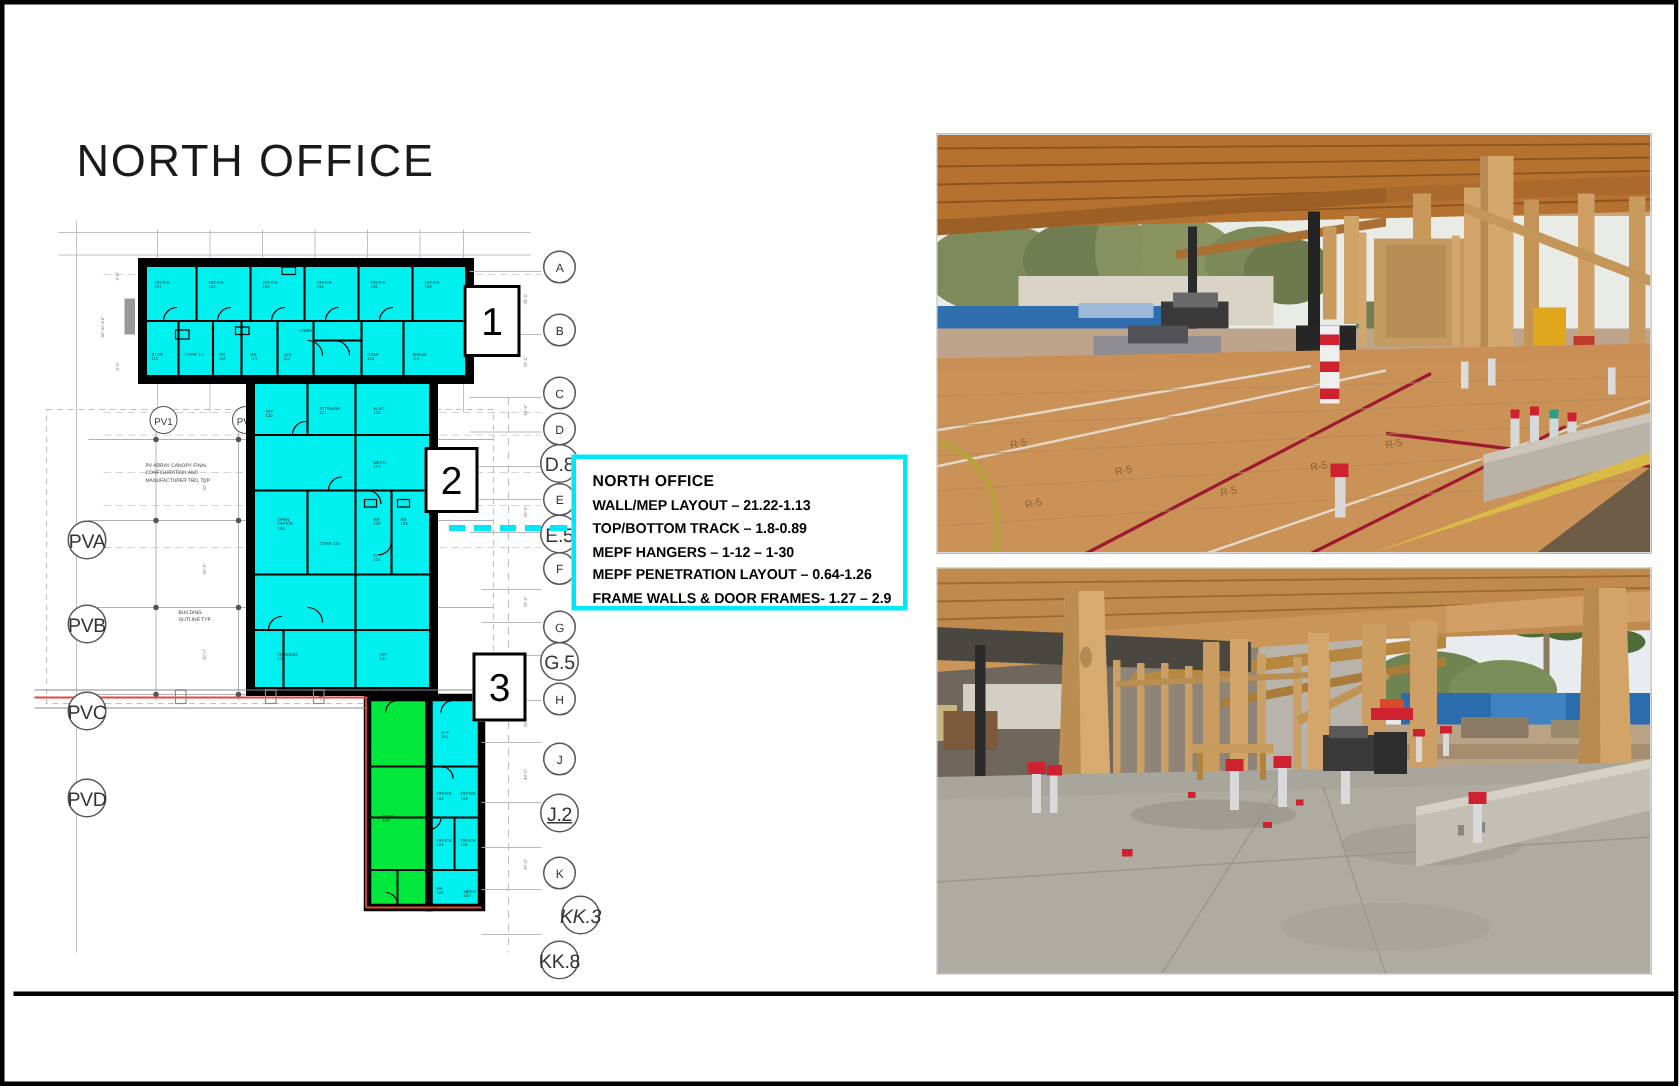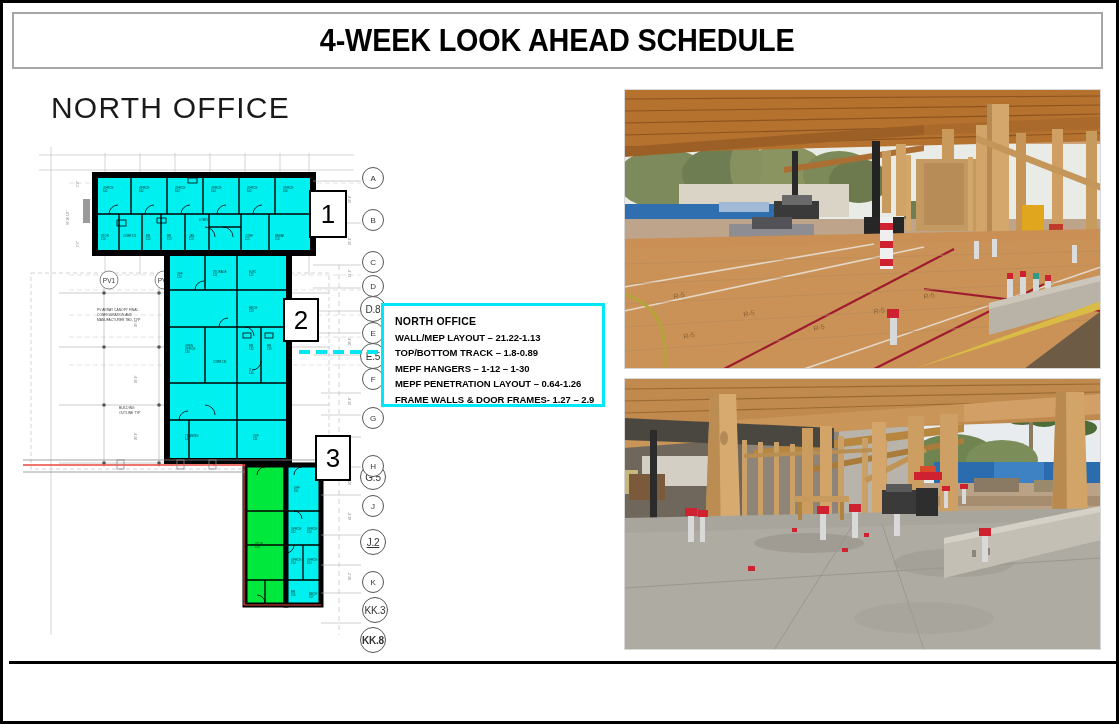--- a/index.html
+++ b/index.html
@@ -65,21 +65,21 @@
     position: absolute;
     width: 22px; height: 22px;
     border: 1px solid #565656;
     border-radius: 50%;
     background: #ffffff;
     font-size: 8px;
     color: #333333;
     display: flex; align-items: center; justify-content: center;
     letter-spacing: -0.2px;
   }
-  .bubble.wide { width: 26px; height: 26px; font-size: 10px; }
+  .bubble.wide { width: 26px; height: 26px; font-size: 13px; }
 
   .gridcol-left { position: absolute; left: 36px; top: 272px; width: 34px; height: 200px; }
 
   
   .zone-marker {
     position: absolute;
     background: #ffffff;
     border: 2px solid #000000;
     display: flex; align-items: center; justify-content: center;
     font-size: 26px;
@@ -131,23 +131,20 @@
   .footer {
     position: absolute; left: 6px; top: 661px; width: 1107px; height: 54px;
     background: #ffffff;
   }
 </style>
 </head>
 <body>
 
 <div id="slide">
 
-  <div class="title-box">
-    <div class="title-text">4-WEEK LOOK AHEAD SCHEDULE</div>
-  </div>
 
   <div class="plan-area">
     <div class="plan-heading">NORTH OFFICE</div>
 
     <svg class="plan-canvas" viewBox="0 0 610 578">
       <defs>
         <pattern id="hatchthin" width="6" height="6" patternUnits="userSpaceOnUse">
           <path d="M0,6 l6,-6" stroke="#bdbdbd" stroke-width="0.4"></path>
         </pattern>
       </defs>
@@ -431,30 +428,36 @@
     <div class="gridcol-right">
       <div class="bubble" style="top:0px;   left:4px;">A</div>
       <div class="bubble" style="top:42px;  left:4px;">B</div>
       <div class="bubble" style="top:84px;  left:4px;">C</div>
       <div class="bubble" style="top:108px; left:4px;">D</div>
       <div class="bubble wide" style="top:129px; left:2px;">D.8</div>
       <div class="bubble" style="top:155px; left:4px;">E</div>
       <div class="bubble wide" style="top:176px; left:2px;">E.5</div>
       <div class="bubble" style="top:201px; left:4px;">F</div>
       <div class="bubble" style="top:240px; left:4px;">G</div>
-      <div class="bubble wide" style="top:261px; left:2px;margin-top:36px;">G.5</div>
+      <div class="bubble wide" style="top:261px; left:2px;">G.5</div>
       <div class="bubble" style="top:288px; left:4px;">H</div>
       <div class="bubble" style="top:328px; left:4px;">J</div>
       <div class="bubble wide" style="top:362px; left:2px;text-decoration:underline;">J.2</div>
       <div class="bubble" style="top:404px; left:4px;">K</div>
-      <div class="bubble wide" style="top:430px; left:4px;">KK.3</div>
-      <div class="bubble wide" style="top:460px; left:2px;font-weight:bold;">KK.8</div>
+      <div class="bubble wide" style="top:430px; left:16px;font-style:italic;">KK.3</div>
+      <div class="bubble wide" style="top:460px; left:2px;">KK.8</div>
 
     </div>
 
+    <div class="gridcol-left">
+      <div class="bubble wide" style="top:0px;   left:0px;">PVA</div>
+      <div class="bubble wide" style="top:56px;  left:0px;">PVB</div>
+      <div class="bubble wide" style="top:114px; left:0px;">PVC</div>
+      <div class="bubble wide" style="top:172px; left:0px;">PVD</div>
+    </div>
 
     <div class="zone-marker" style="left:300px; top:115px; width:38px; height:48px;">1</div>
     <div class="zone-marker" style="left:274px; top:223px; width:36px; height:44px;">2</div>
     <div class="zone-marker" style="left:306px; top:360px; width:36px; height:46px;">3</div>
   </div>
 
   <div class="leader"></div>
 
   <div class="callout">
     <div class="callout-line head">NORTH OFFICE</div>

